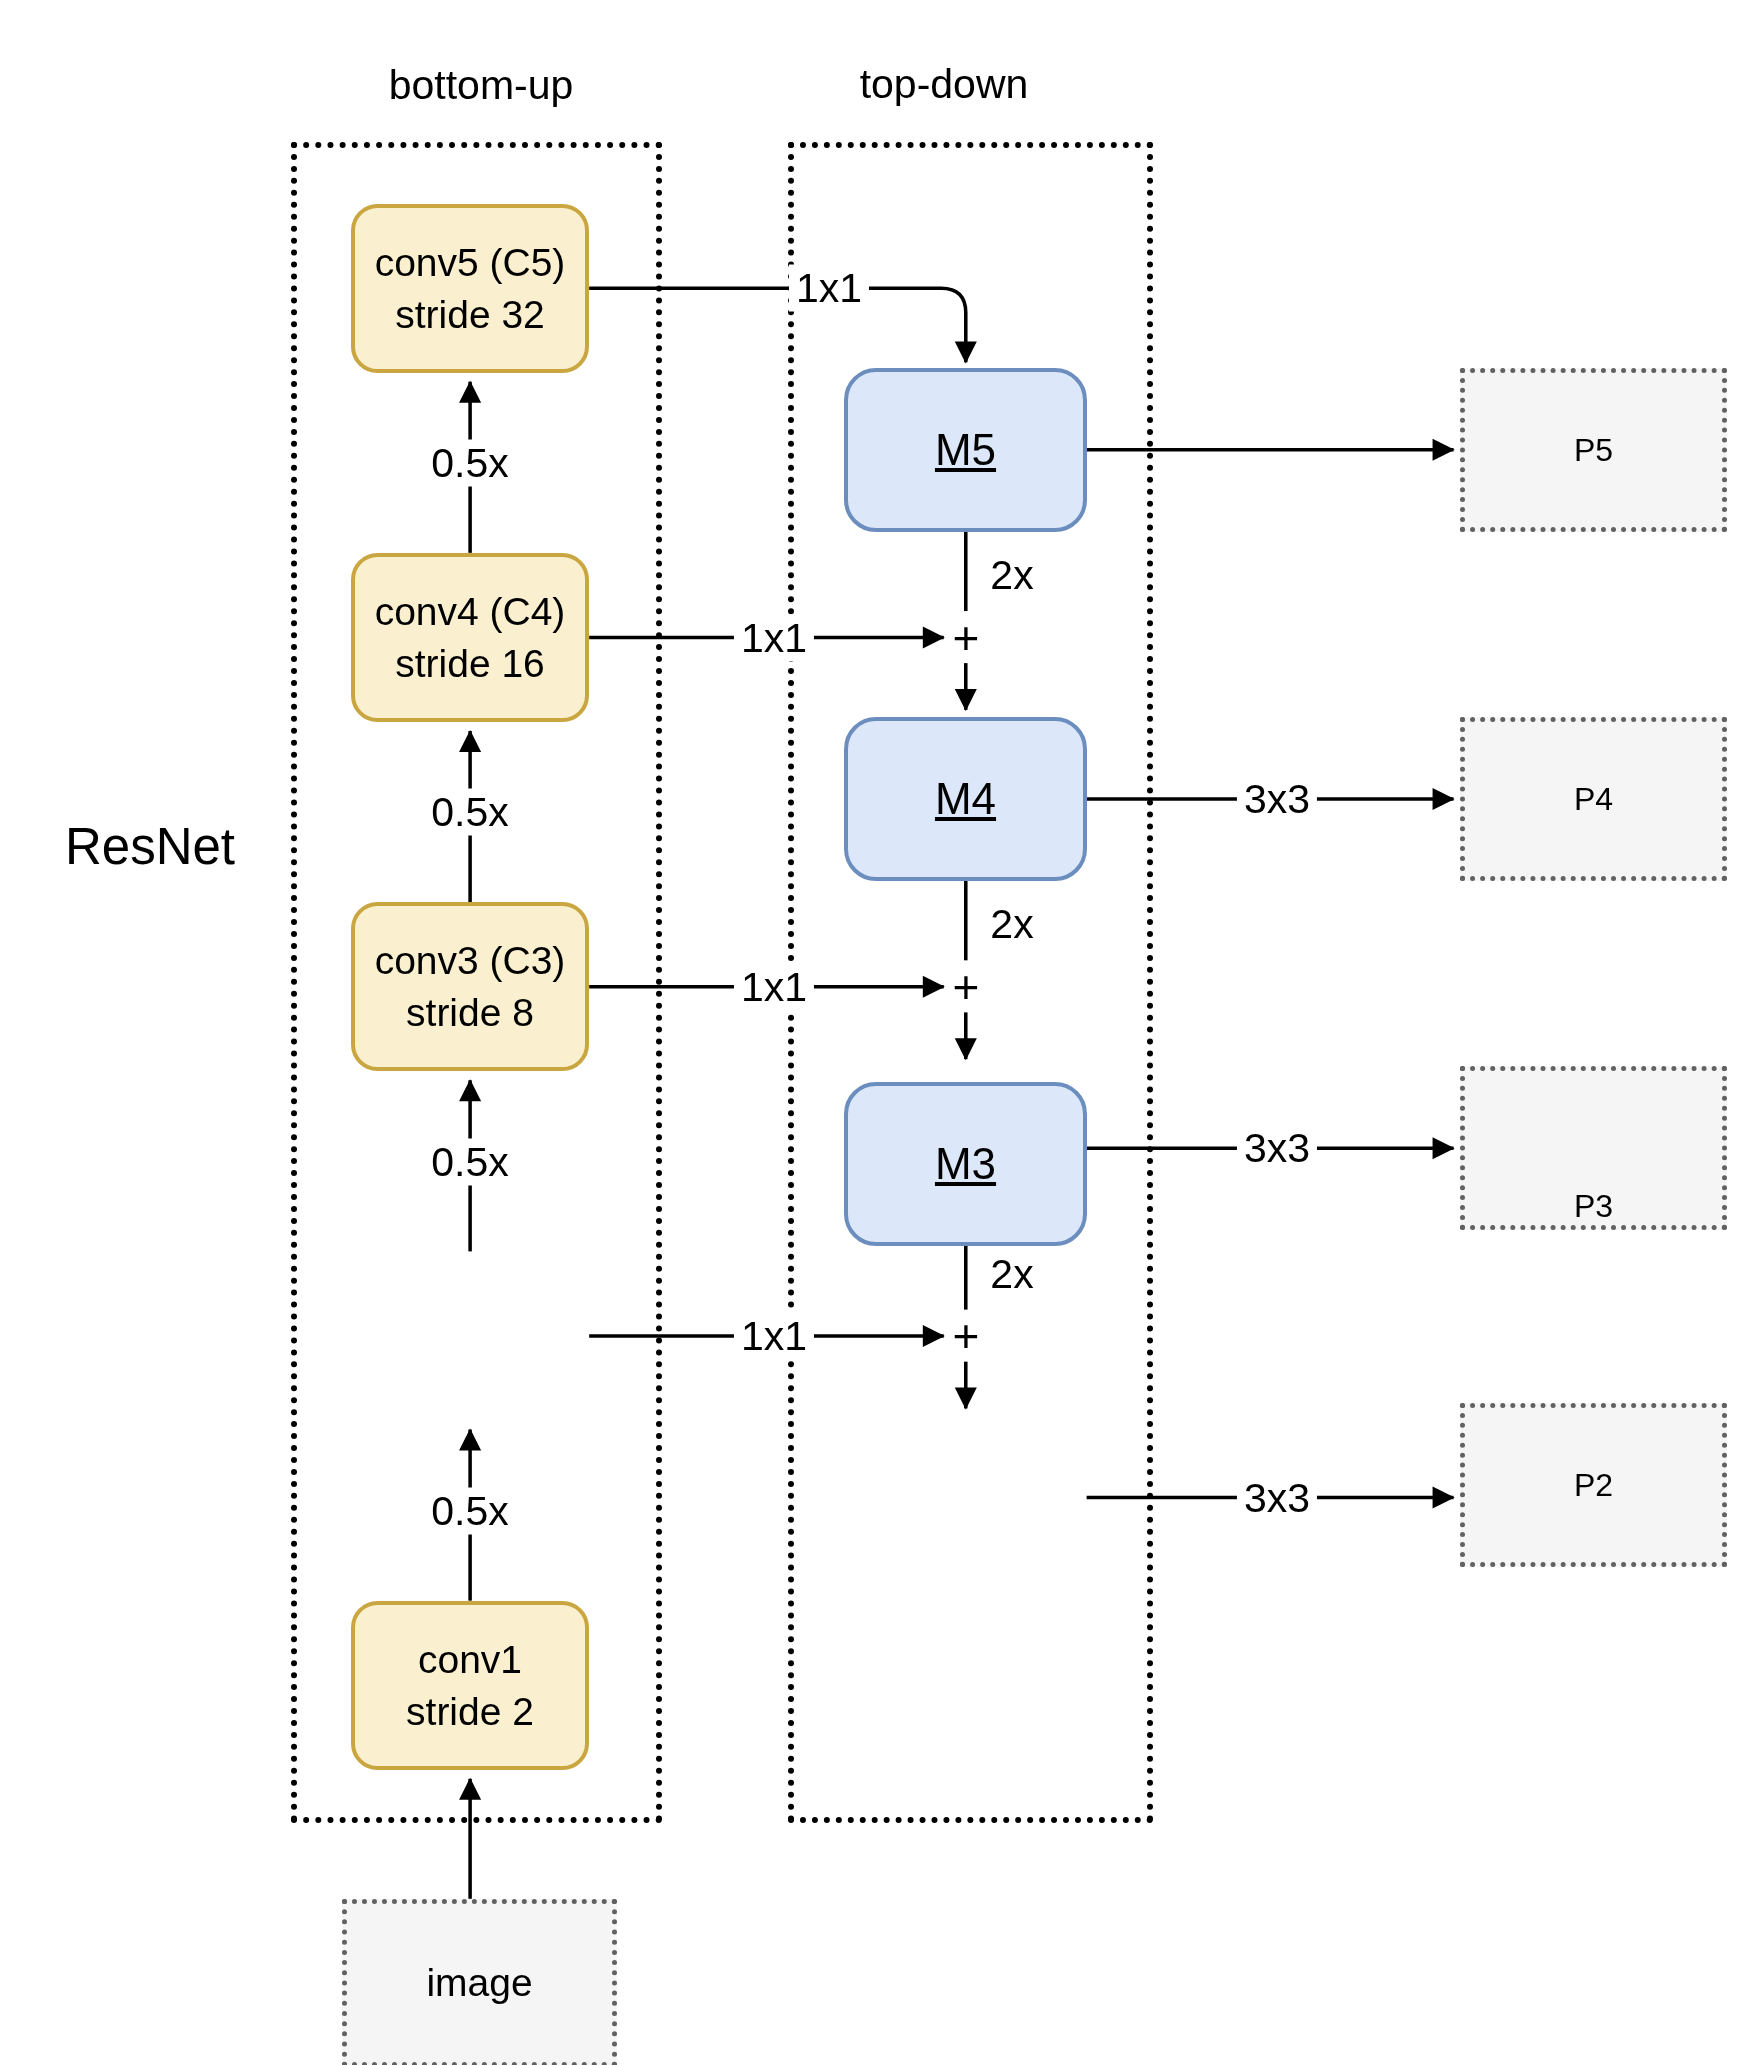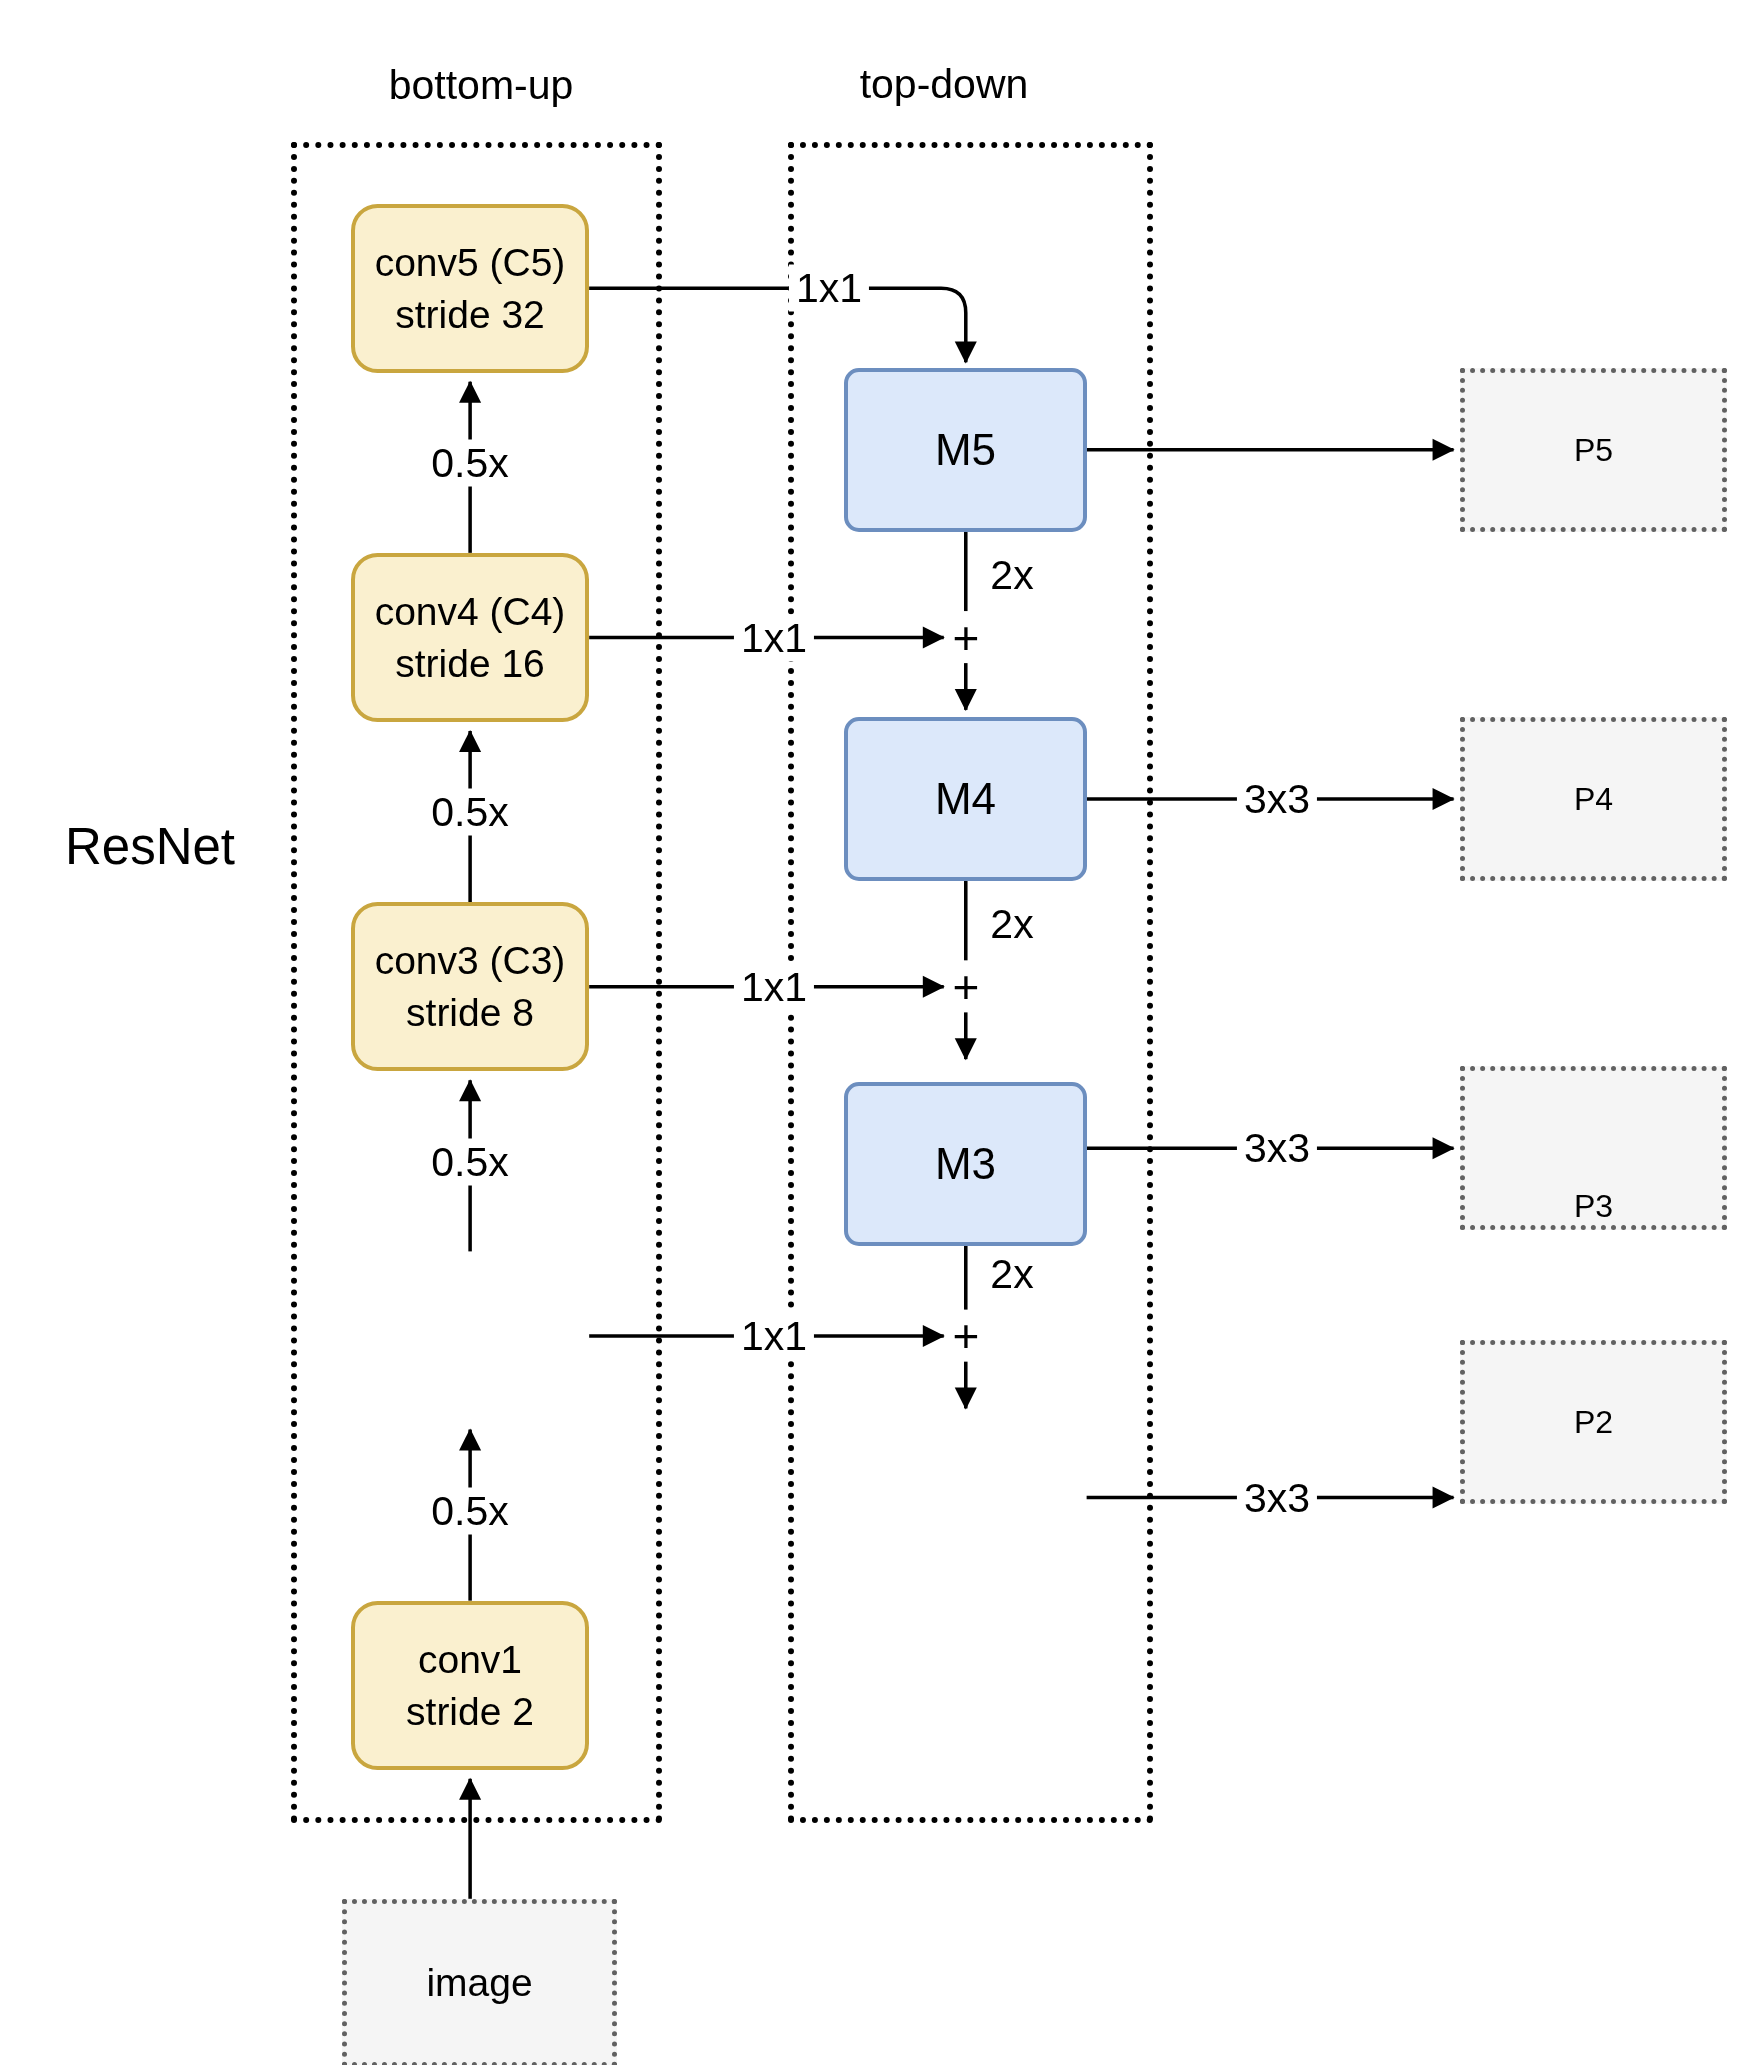--- a/index.html
+++ b/index.html
@@ -47,22 +47,23 @@
   .conv-block {
     background: var(--conv-fill, #FAF0CF);
     border: 4.4px solid var(--conv-stroke, #C9A63F);
     border-radius: 26.5px;
     font-size: 39px;
     line-height: 1.32;
   }
   .m-block {
     background: var(--m-fill, #DCE8FA);
     border: 4.4px solid var(--m-stroke, #6C8EBF);
-    border-radius: 15px;
+    border-radius: 32px;
     font-size: 44px;
+    text-decoration: underline;
   }
   .io-block {
     background: var(--io-fill, #F5F5F5);
     border: 5.3px dotted var(--io-stroke, #616161);
     font-size: 32px;
   }
   .io-block.input {
     font-size: 39px;
   }
   .pathway-title {
@@ -168,21 +169,21 @@
 
   <div class="block io-block" style="left:1460px; top:333px; width:267px; height:164px;">
     <span>P5</span>
   </div>
   <div class="block io-block" style="left:1460px; top:682px; width:267px; height:164px;">
     <span>P4</span>
   </div>
   <div class="block io-block" style="left:1460px; top:1031px; width:267px; height:164px;justify-content:flex-end;">
     <span>P3</span>
   </div>
-  <div class="block io-block" style="left:1460px; top:1305px; width:267px; height:164px;text-align:right;">
+  <div class="block io-block" style="left:1460px; top:1368px; width:267px; height:164px;text-align:right;">
     <span>P2</span>
   </div>
 
   <div class="block io-block input" style="left:342px; top:1864px; width:275px; height:168px;">
     <span>image</span>
   </div>
 
   <div class="edge-label" style="left:470px; top:428px;">0.5x</div>
   <div class="edge-label" style="left:470px; top:777px;">0.5x</div>
   <div class="edge-label" style="left:470px; top:1127px;">0.5x</div>

